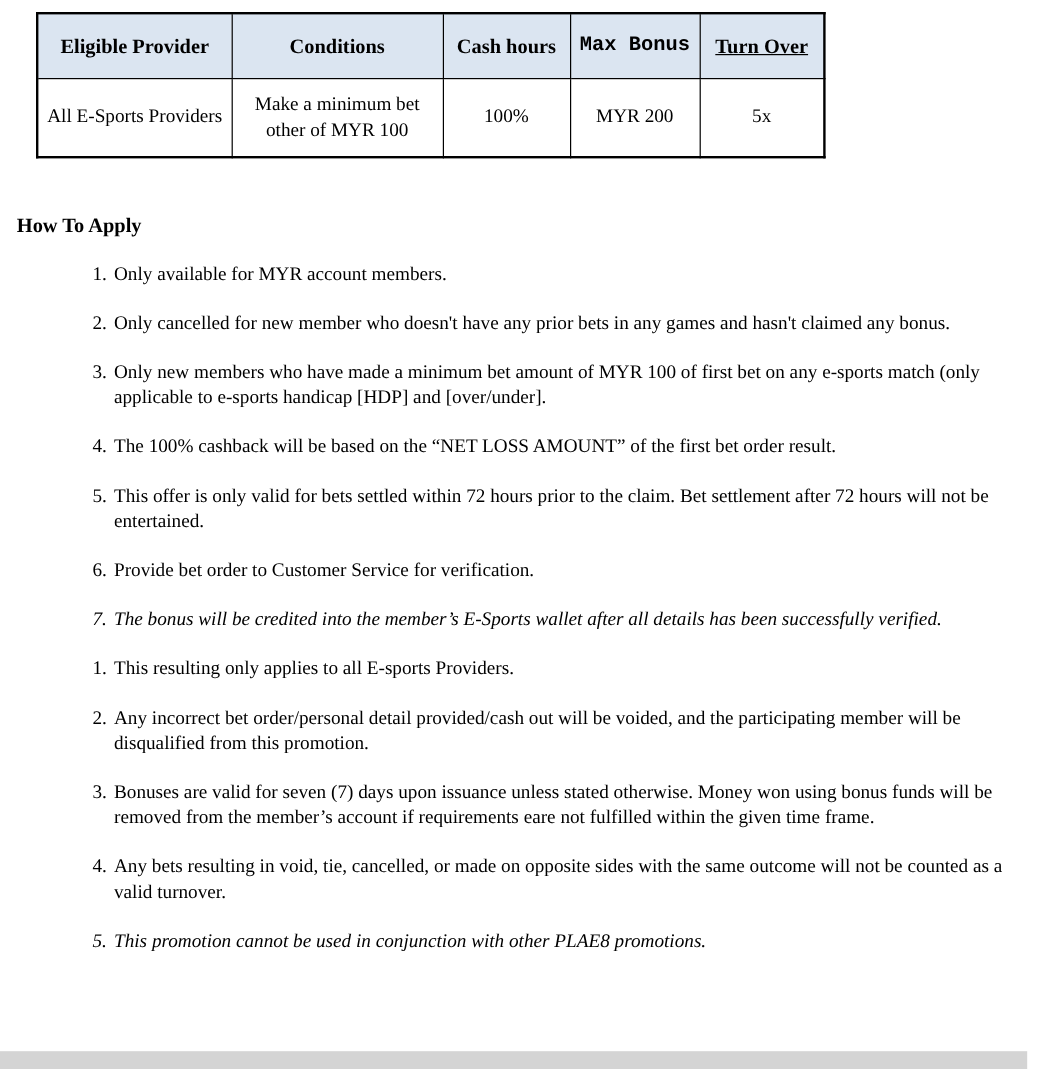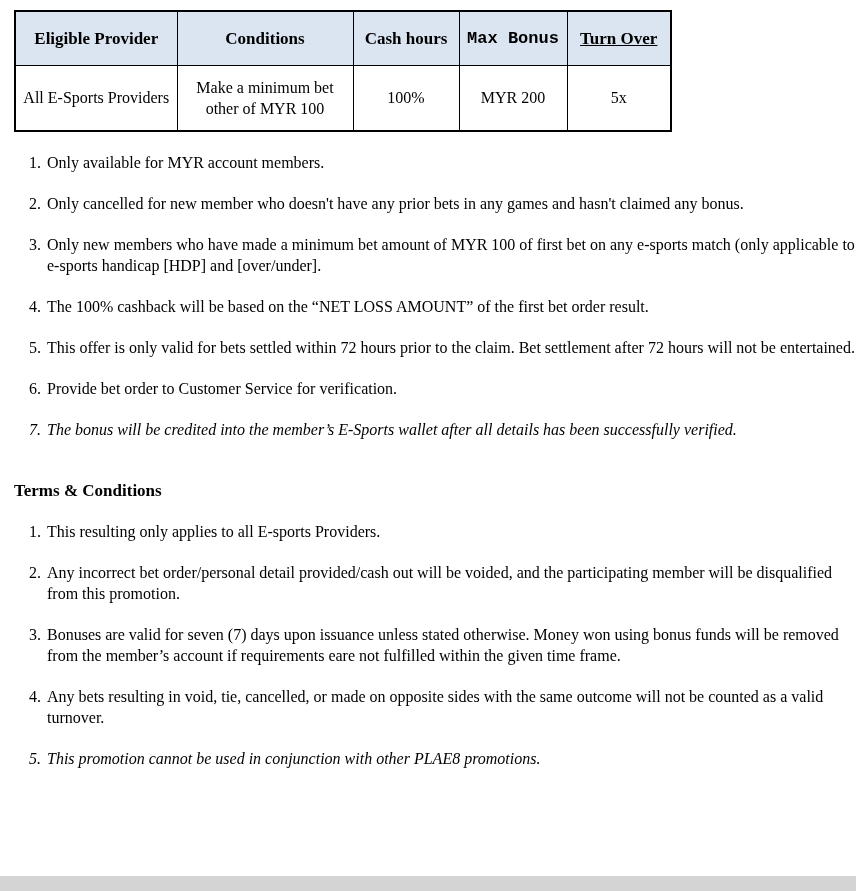--- a/index.html
+++ b/index.html
@@ -19,20 +19,21 @@
     color: #000000;
   }
   .doc {
     padding: 10px 8px 0 14px;
   }
   table.promo {
     border-collapse: collapse;
     border: 2px solid #000000;
     table-layout: fixed;
     width: 656px;
+    margin-left: 16px;
   }
   table.promo th, table.promo td {
     border: 1px solid #000000;
     text-align: center;
     vertical-align: middle;
     padding: 4px 6px;
   }
   table.promo th {
     background: #dbe5f1;
     font-weight: bold;
@@ -58,20 +59,21 @@
   h2.h-howto { margin-top: 45px; }
   h2.h-terms { margin-top: 40px; }
 
   ol.items {
     margin: 20px 0 0 0;
     padding: 0 0 0 31px;
   }
   ol.items li {
     margin-bottom: 20px;
     padding-left: 2px;
+    margin-left: 48px;
   }
   ol.items li:last-child { margin-bottom: 0; font-style: italic; }
 
   .bottom-strip {
     position: absolute;
     left: 0;
     bottom: 0;
     width: 856px;
     height: 15px;
     background: #d4d4d4;
@@ -96,31 +98,31 @@
       <tr>
         <td>All E-Sports Providers</td>
         <td>Make a minimum bet other of MYR 100</td>
         <td>100%</td>
         <td>MYR 200</td>
         <td>5x</td>
       </tr>
     </tbody>
   </table>
 
+  <h2 class="section-heading h-howto">How To Apply</h2>
   <ol class="items">
     <li>Only available for MYR account members.</li>
     <li>Only cancelled for new member who doesn't have any prior bets in any games and hasn't claimed any bonus.</li>
     <li>Only new members who have made a minimum bet amount of MYR 100 of first bet on any e-sports match (only applicable to e-sports handicap [HDP] and [over/under].</li>
     <li>The 100% cashback will be based on the “NET LOSS AMOUNT” of the first bet order result.</li>
     <li>This offer is only valid for bets settled within 72 hours prior to the claim. Bet settlement after 72 hours will not be entertained.</li>
     <li>Provide bet order to Customer Service for verification.</li>
     <li>The bonus will be credited into the member’s E-Sports wallet after all details has been successfully verified.</li>
   </ol>
 
-  <h2 class="section-heading h-terms">Terms &amp; Conditions</h2>
   <ol class="items">
     <li>This resulting only applies to all E-sports Providers.</li>
     <li>Any incorrect bet order/personal detail provided/cash out will be voided, and the participating member will be disqualified from this promotion.</li>
     <li>Bonuses are valid for seven (7) days upon issuance unless stated otherwise. Money won using bonus funds will be removed from the member’s account if requirements eare not fulfilled within the given time frame.</li>
     <li>Any bets resulting in void, tie, cancelled, or made on opposite sides with the same outcome will not be counted as a valid turnover.</li>
     <li>This promotion cannot be used in conjunction with other PLAE8 promotions.</li>
   </ol>
 
 </div>
 

